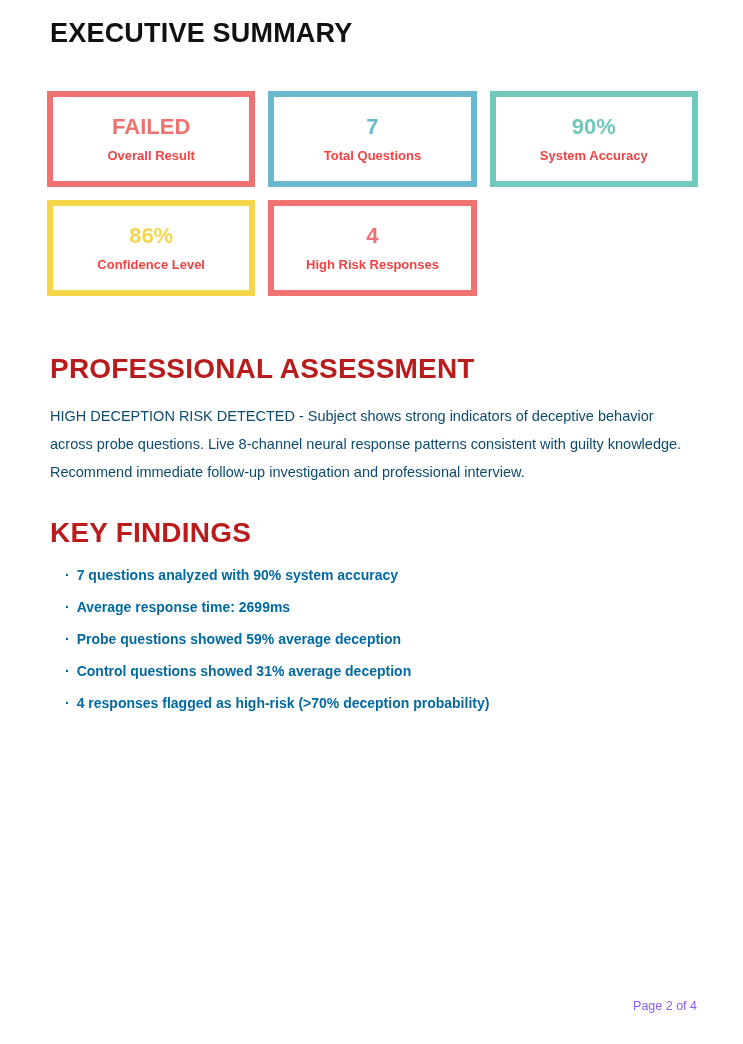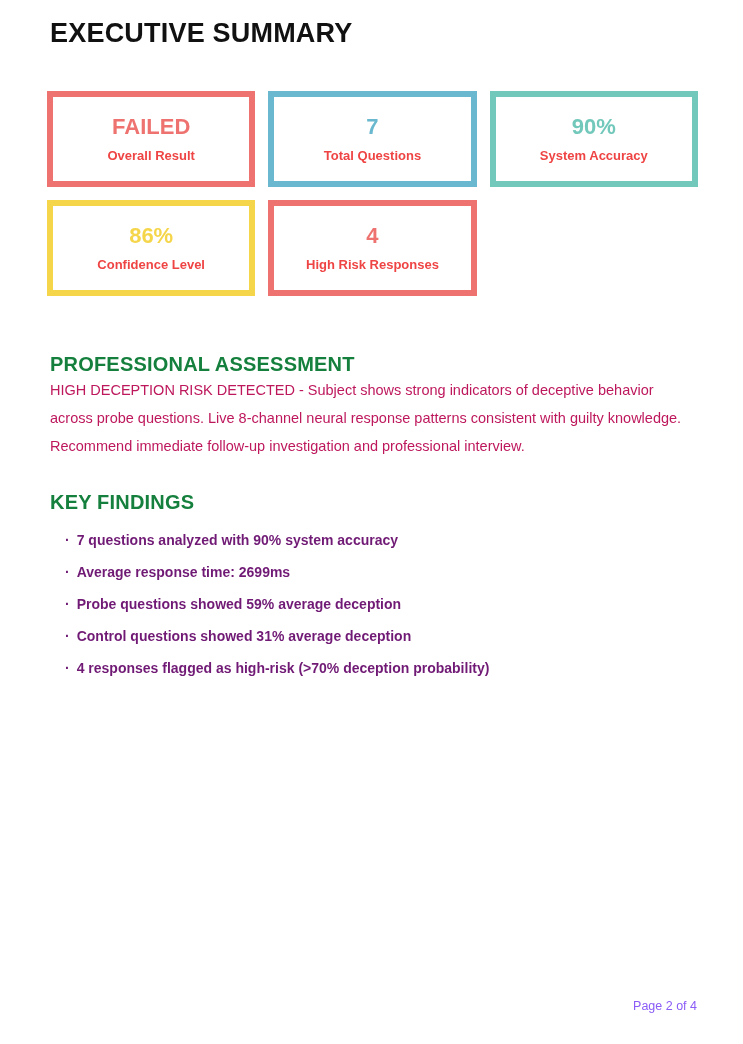--- a/index.html
+++ b/index.html
@@ -46,45 +46,46 @@
     line-height: 1;
   }
   .stat-label {
     font-size: 13px;
     font-weight: 700;
     color: #ef4444;
     line-height: 1;
   }
 
   .section-heading {
-    font-size: 20px;
+    font-size: 28px;
     font-weight: 700;
-    color: #15803d;
+    color: #b91c1c;
     letter-spacing: 0.2px;
   }
   .section-assessment { margin-top: 57px; margin-left: 3px; }
   .assessment-body {
+    margin-top: 17px;
     font-size: 14.5px;
     line-height: 28px;
     font-weight: 400;
-    color: #be185d;
+    color: #0c4a6e;
     max-width: 652px;
   }
   .section-findings { margin-top: 31px; margin-left: 3px; }
   .findings-list {
     margin-top: 19px;
     list-style: none;
     padding-left: 15px;
   }
   .findings-list li {
     font-size: 14px;
     font-weight: 700;
     line-height: 1;
     margin-bottom: 18px;
-    color: #701a75;
+    color: #0369a1;
   }
   .findings-list li::before {
     content: "\00B7";
     font-weight: 700;
     margin-right: 7px;
   }
 
   .page-footer {
     position: absolute;
     top: 999px;

